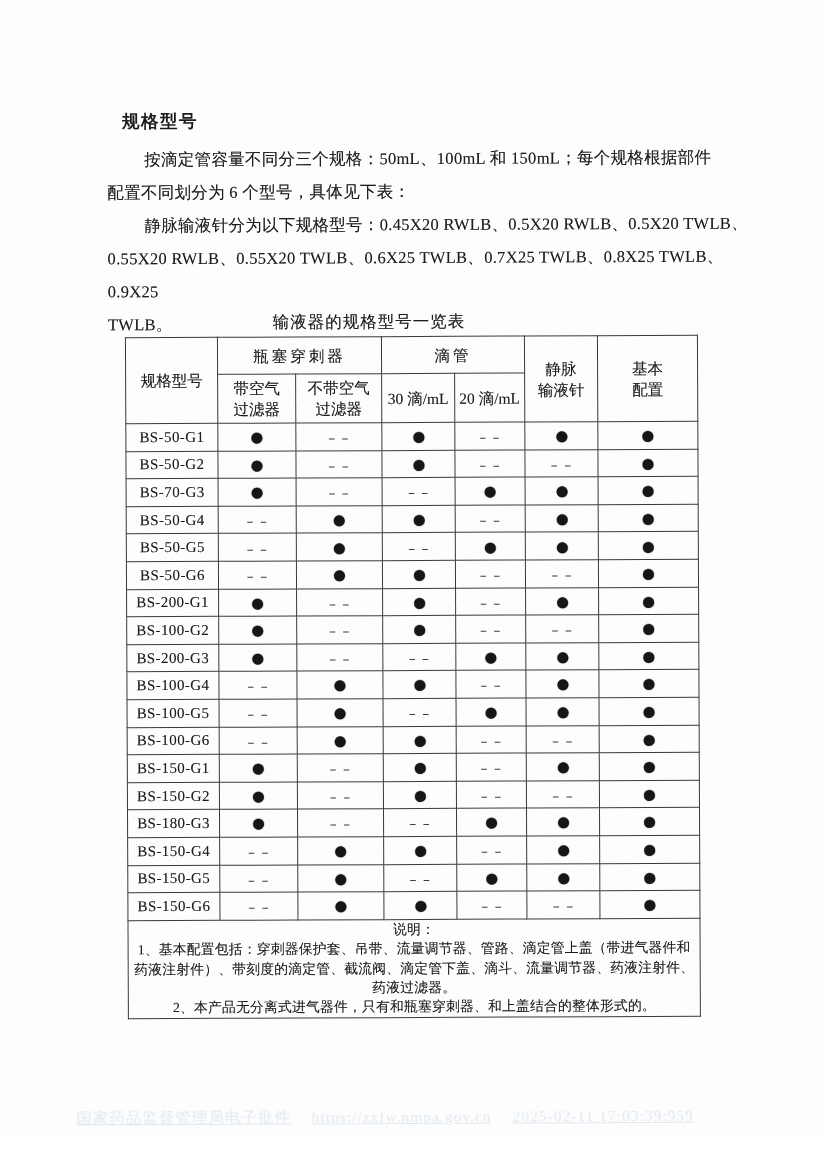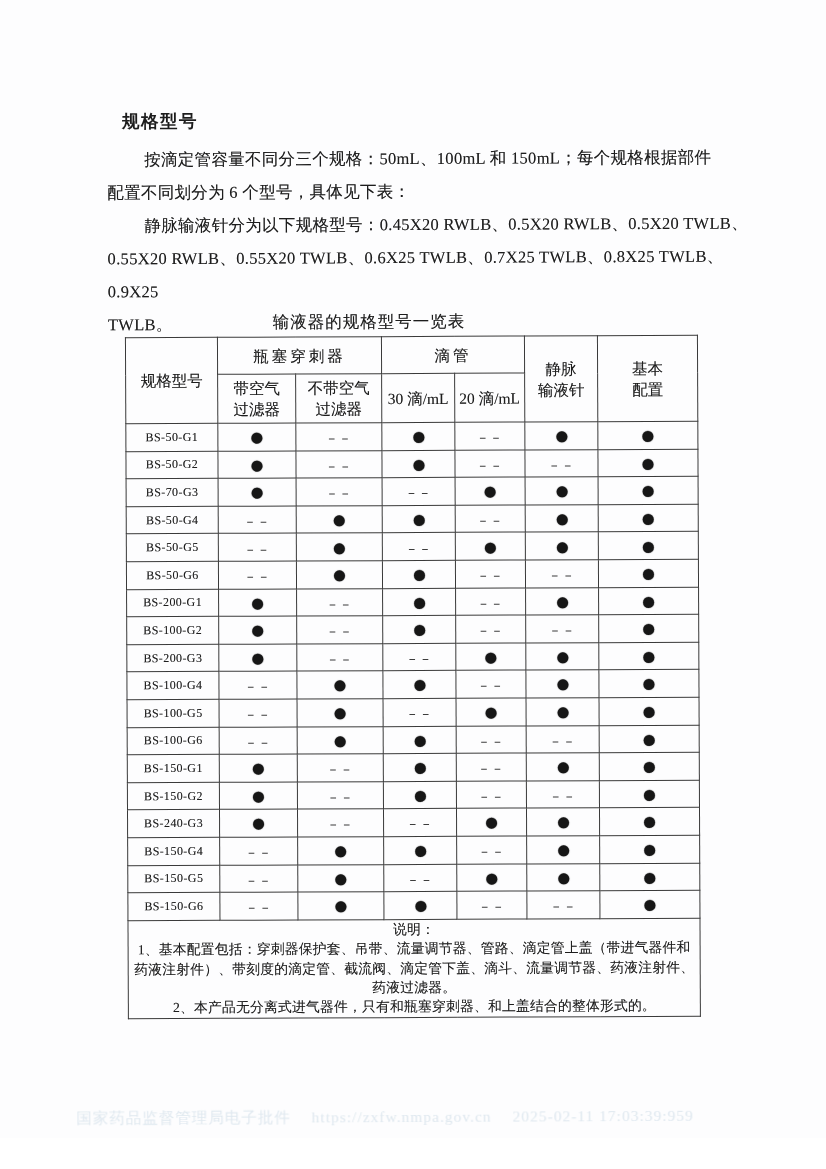--- a/index.html
+++ b/index.html
@@ -78,21 +78,21 @@
     white-space: pre-line;
     text-shadow: 0 0 0.5px rgba(30,30,30,0.4);
   }
   tr.hrow1 { height: 37px; }
   tr.hrow2 { height: 49px; }
   th.group { letter-spacing: 3px; border-radius: 11px; }
   tbody.rows tr { height: 27.6px; }
   td.model {
     text-align: left;
     padding-left: 9px;
-    font-size: 12px;
+    font-size: 15px;
     letter-spacing: 0.4px;
     text-shadow: 0 0 0.5px rgba(30,30,30,0.4);
   }
   td.sym { text-align: center; }
   .dot {
     display: inline-block;
     width: 11px;
     height: 11px;
     border-radius: 50%;
     background: #161616;
@@ -121,21 +121,21 @@
     position: absolute;
     left: 74px;
     top: 1107px;
     width: 700px;
     white-space: nowrap;
     font-size: 15.5px;
     color: #dfe8ef;
     letter-spacing: 1px;
     filter: blur(0.3px);
   }
-  .watermark span { margin-right: 16px; }
+  .watermark span { margin-right: 16px; text-decoration: underline; }
   .scan-edge {
     position: absolute;
     left: 6px;
     top: 1160px;
     width: 820px;
     height: 2px;
     background: linear-gradient(90deg,
       #c3c7c8 0%, #aeb3b4 25%, #c9cdcd 50%, #b2b7b8 75%, #c6caca 100%);
     opacity: 0.9;
   }
@@ -307,21 +307,21 @@
           <tr>
             <td class="model">BS-150-G2</td>
             <td class="sym"><span class="dot"></span></td>
             <td class="sym"><span class="dash">– –</span></td>
             <td class="sym"><span class="dot"></span></td>
             <td class="sym"><span class="dash">– –</span></td>
             <td class="sym"><span class="dash">– –</span></td>
             <td class="sym"><span class="dot"></span></td>
           </tr>
           <tr>
-            <td class="model">BS-240-G3</td>
+            <td class="model">BS-180-G3</td>
             <td class="sym"><span class="dot"></span></td>
             <td class="sym"><span class="dash">– –</span></td>
             <td class="sym"><span class="dash">– –</span></td>
             <td class="sym"><span class="dot"></span></td>
             <td class="sym"><span class="dot"></span></td>
             <td class="sym"><span class="dot"></span></td>
           </tr>
           <tr>
             <td class="model">BS-150-G4</td>
             <td class="sym"><span class="dash">– –</span></td>

